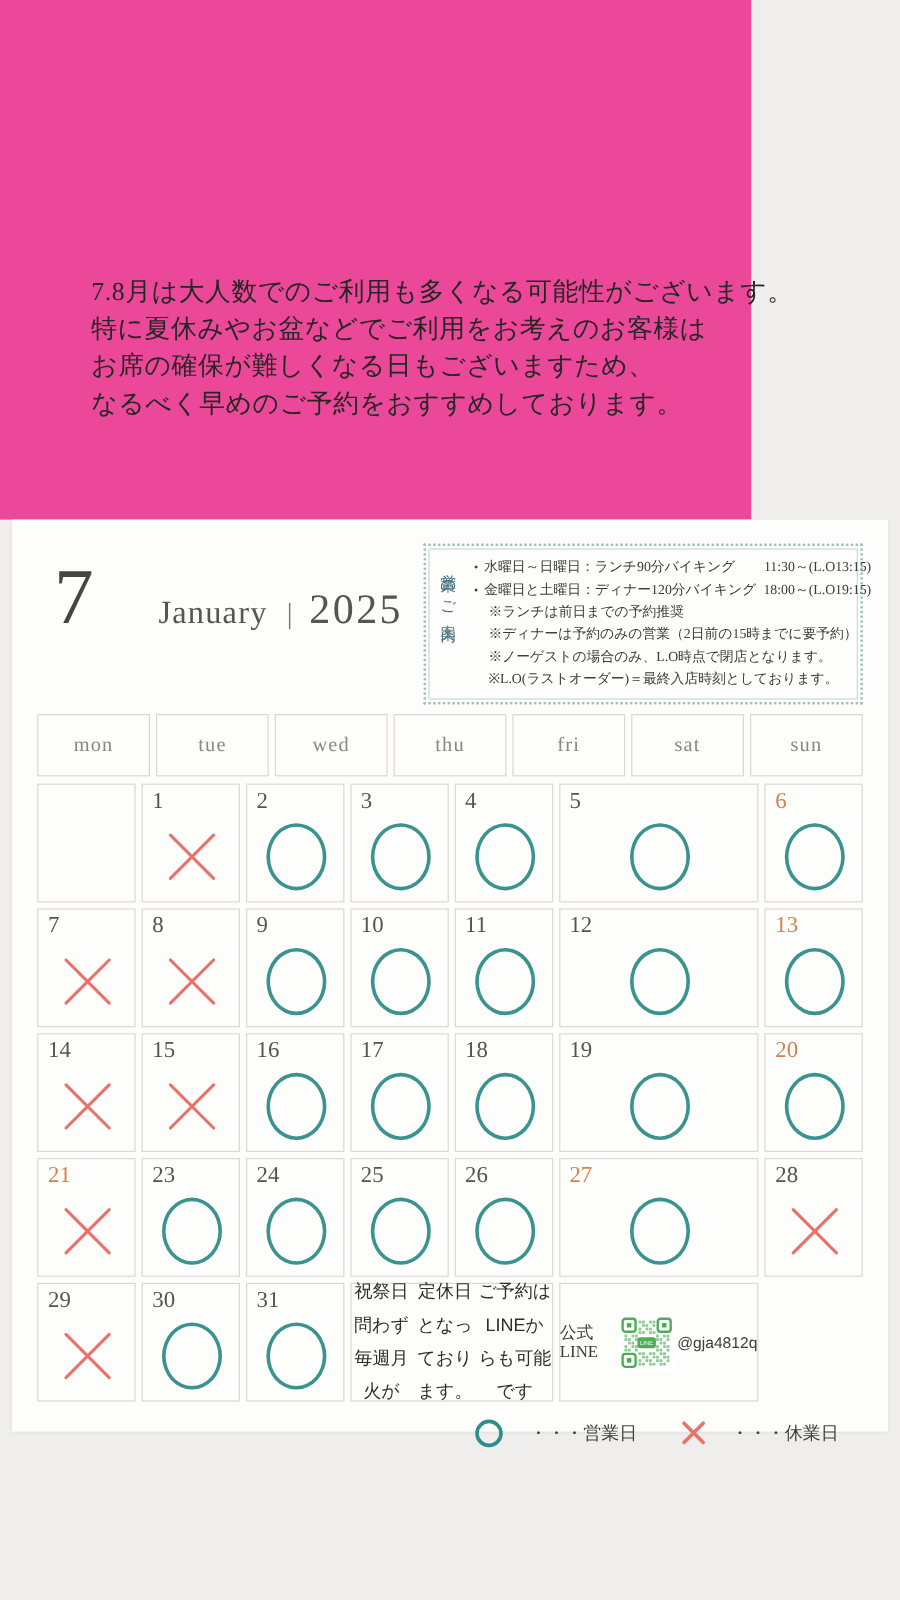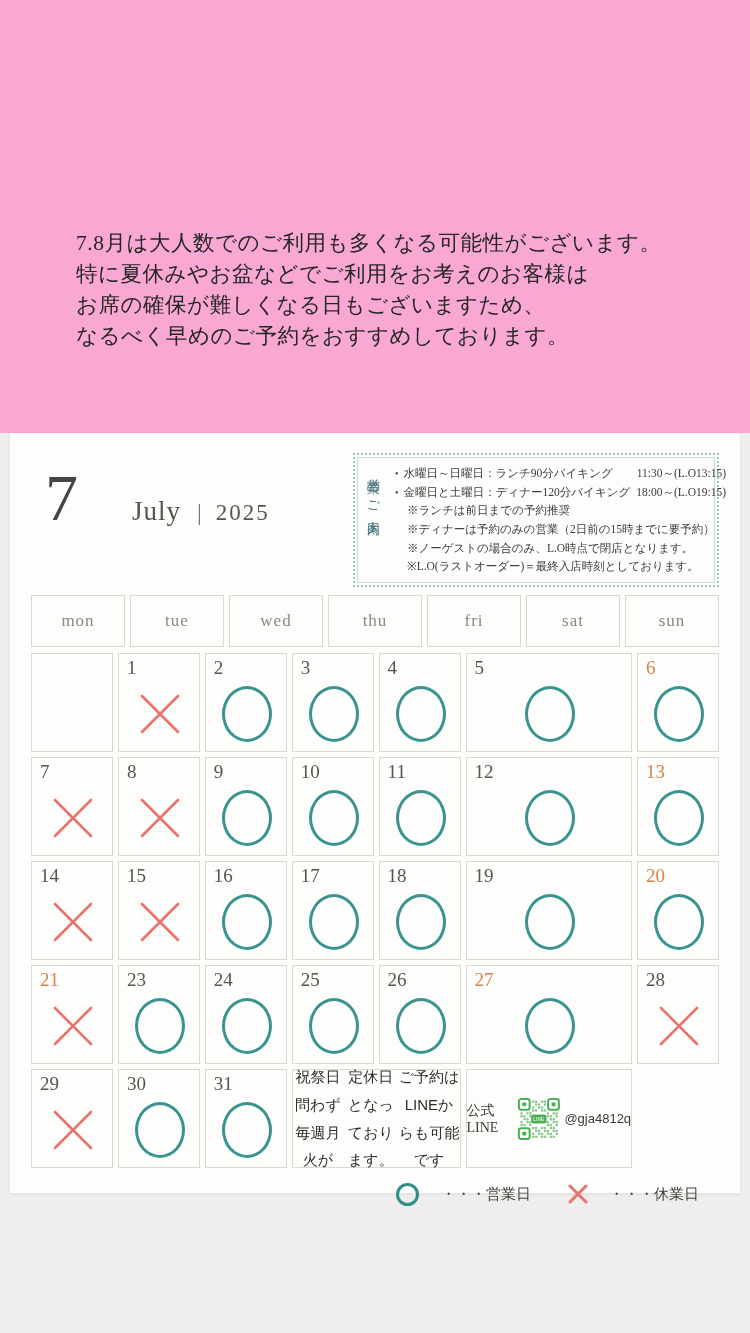--- a/index.html
+++ b/index.html
@@ -3,22 +3,22 @@
 <meta charset="utf-8">
 <style>
   * { margin:0; padding:0; box-sizing:border-box; }
   html,body { width:750px; height:1333px; }
   body {
     background:#efeeec;
     font-family:"Liberation Serif","DejaVu Serif",serif;
     overflow:hidden;
   }
   .top-section {
-    width:750px; height:433px;
-    background:#f9a8d4;
+    width:626px; height:433px;
+    background:#ec4899;
     padding:228px 0 0 76px;
   }
   .intro p {
     font-size:21.5px;
     line-height:31px;
     color:#262624;
     letter-spacing:.5px;
     white-space:nowrap;
   }
   .card {
@@ -27,21 +27,21 @@
     background:#fdfdfc;
     box-shadow:0 1px 4px rgba(0,0,0,.07);
     padding:14px 21px 0 21px;
   }
   
   .card-header { display:flex; justify-content:space-between; align-items:flex-start; height:134px; }
   .month-block { display:flex; align-items:baseline; padding:18px 0 0 14px; }
   .month-num  { font-size:66px; color:#454543; line-height:1; }
   .month-name { font-size:27px; color:#56554f; margin-left:54px; letter-spacing:1px; }
   .month-sep  { font-size:24px; color:#76756f; margin:0 14px 0 16px; }
-  .month-year { font-size:23px; color:#56554f; letter-spacing:2px; }
+  .month-year { font-size:35px; color:#56554f; letter-spacing:2px; }
   .info-box {
     width:366px;
     border:2px dotted #9cc0c0;
     padding:2px;
     margin-top:6px;
     background:#fdfdfc;
   }
   .info-inner {
     border:1px solid #cdd8d5;
     display:flex;
@@ -122,21 +122,21 @@
     <p>特に夏休みやお盆などでご利用をお考えのお客様は</p>
     <p>お席の確保が難しくなる日もございますため、</p>
     <p>なるべく早めのご予約をおすすめしております。</p>
   </div>
 </div>
 
 <div class="card">
   <div class="card-header">
     <div class="month-block">
       <span class="month-num">7</span>
-      <span class="month-name">July</span>
+      <span class="month-name">January</span>
       <span class="month-sep">|</span>
       <span class="month-year">2025</span>
     </div>
     <div class="info-box">
       <div class="info-inner">
         <div class="info-vlabel">営業のご案内</div>
         <div class="info-lines">
           <div class="bullet-row">
             <span class="bullet-dot">•</span>
             <span class="bullet-text">水曜日～日曜日：ランチ90分バイキング</span>

